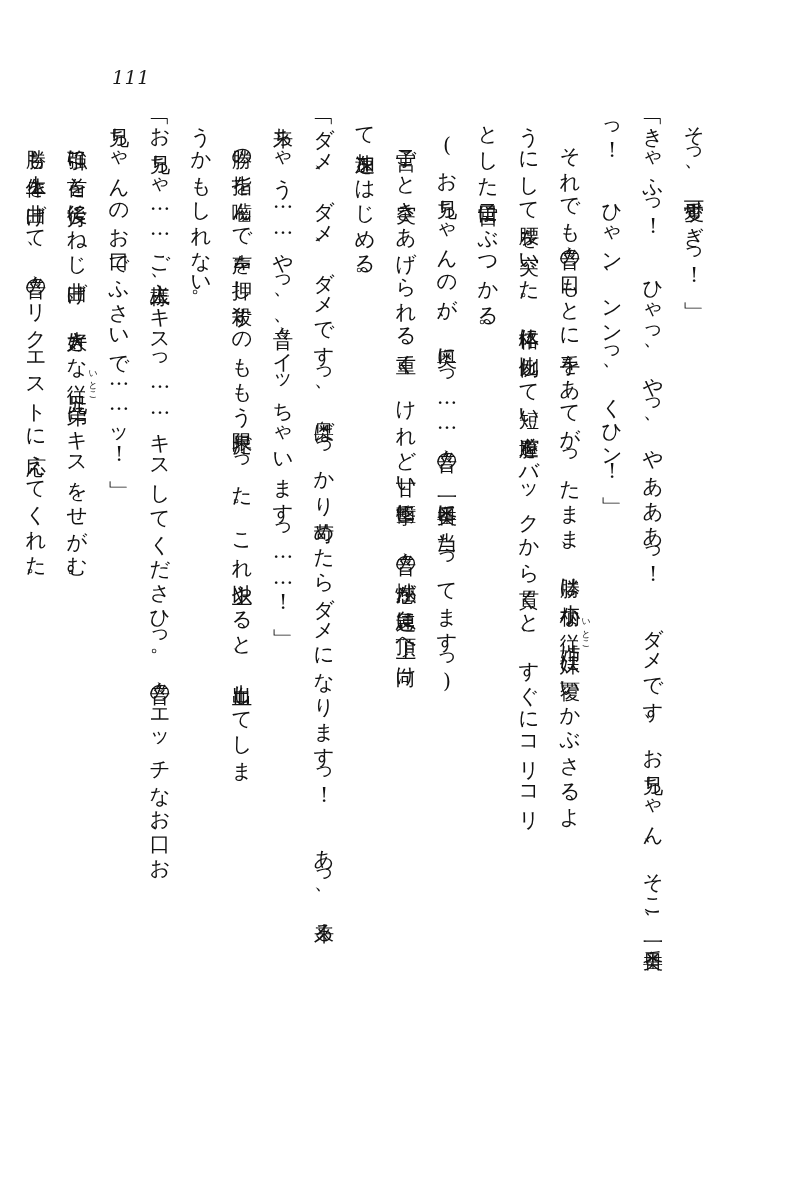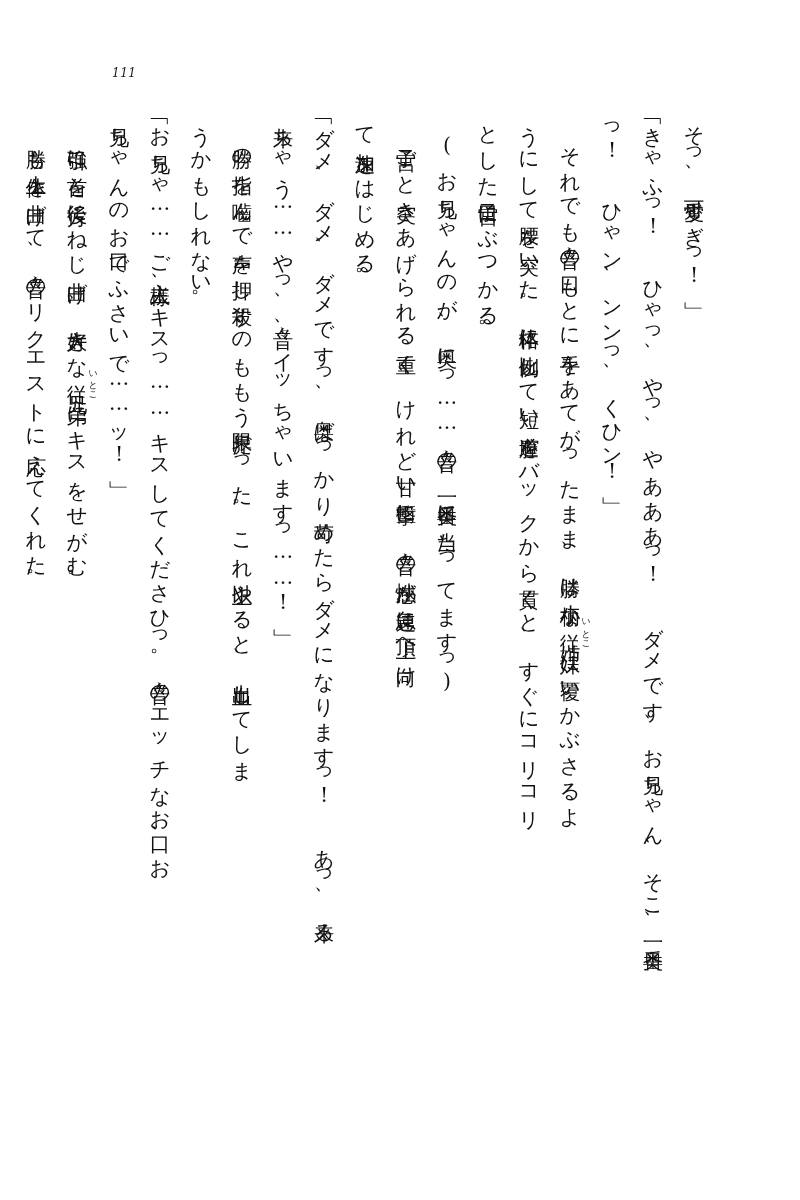--- a/index.html
+++ b/index.html
@@ -20,21 +20,21 @@
     height: 1200px;
     background: #ffffff;
     box-sizing: border-box;
   }
   .page-number {
     position: absolute;
     top: 66px;
     left: 112px;
     font-family: "DejaVu Serif", serif;
     font-style: italic;
-    font-size: 12px;
+    font-size: 19px;
     letter-spacing: 0.5px;
     color: #1a1a1a;
   }
   .text-body {
     position: absolute;
     top: 112px;
     left: 74px;
     width: 640px;
     height: 1010px;
     writing-mode: vertical-rl;

